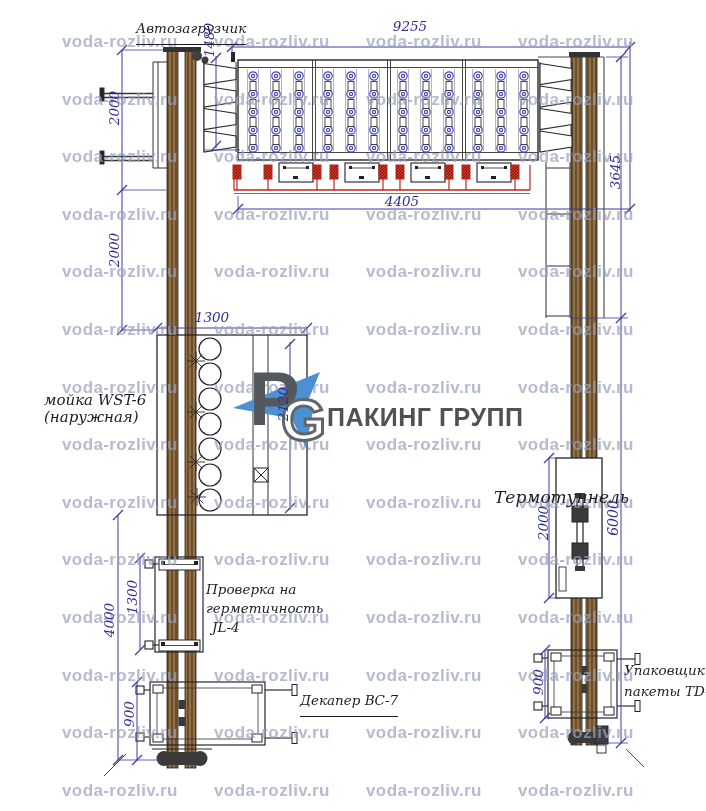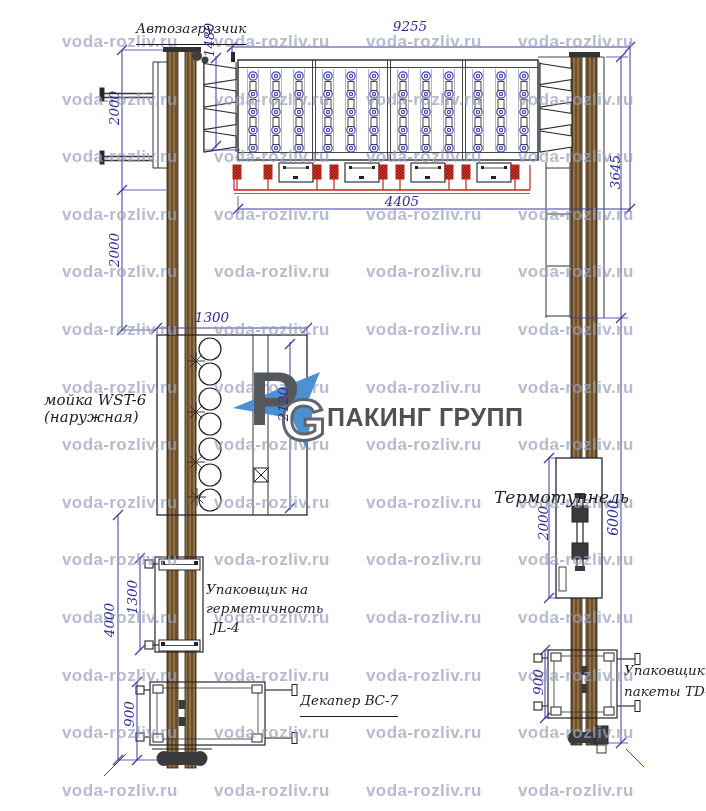--- a/index.html
+++ b/index.html
@@ -434,21 +434,21 @@
       <polygon points="290,415 315,400 306,448" fill="#4a90d2"></polygon>
     </svg>
     <div class="logo-p">P</div>
     <div class="logo-g">G</div>
     <div class="logo-name">ПАКИНГ ГРУПП</div>
   </div>
 
   <div class="lbl" style="left:136px;top:20px"><span class="u">Автозагрузчик</span></div>
   <div class="lbl" style="left:44px;top:391px;font-size:15px">мойка WST-6</div>
   <div class="lbl" style="left:44px;top:408px;font-size:15px">(наружная)</div>
-  <div class="lbl" style="left:206px;top:581px">Упаковщик на</div>
+  <div class="lbl" style="left:206px;top:581px">Проверка на</div>
   <div class="lbl" style="left:206px;top:600px">герметичность</div>
   <div class="lbl" style="left:212px;top:619px">JL-4</div>
   <div class="lbl" style="left:300px;top:692px"><span class="u">Декапер ВС-7</span></div>
   <div class="lbl" style="left:494px;top:487px;font-size:17px">Термотуннель</div>
   <div class="lbl" style="left:624px;top:662px">Упаковщик в</div>
   <div class="lbl" style="left:624px;top:683px">пакеты TD-2</div>
 
   <div class="dim dimh" style="left:378px;top:18px">9255</div>
   <div class="dim dimv" style="left:177px;top:32px">1480</div>
   <div class="dim dimh" style="left:370px;top:193px">4405</div>

